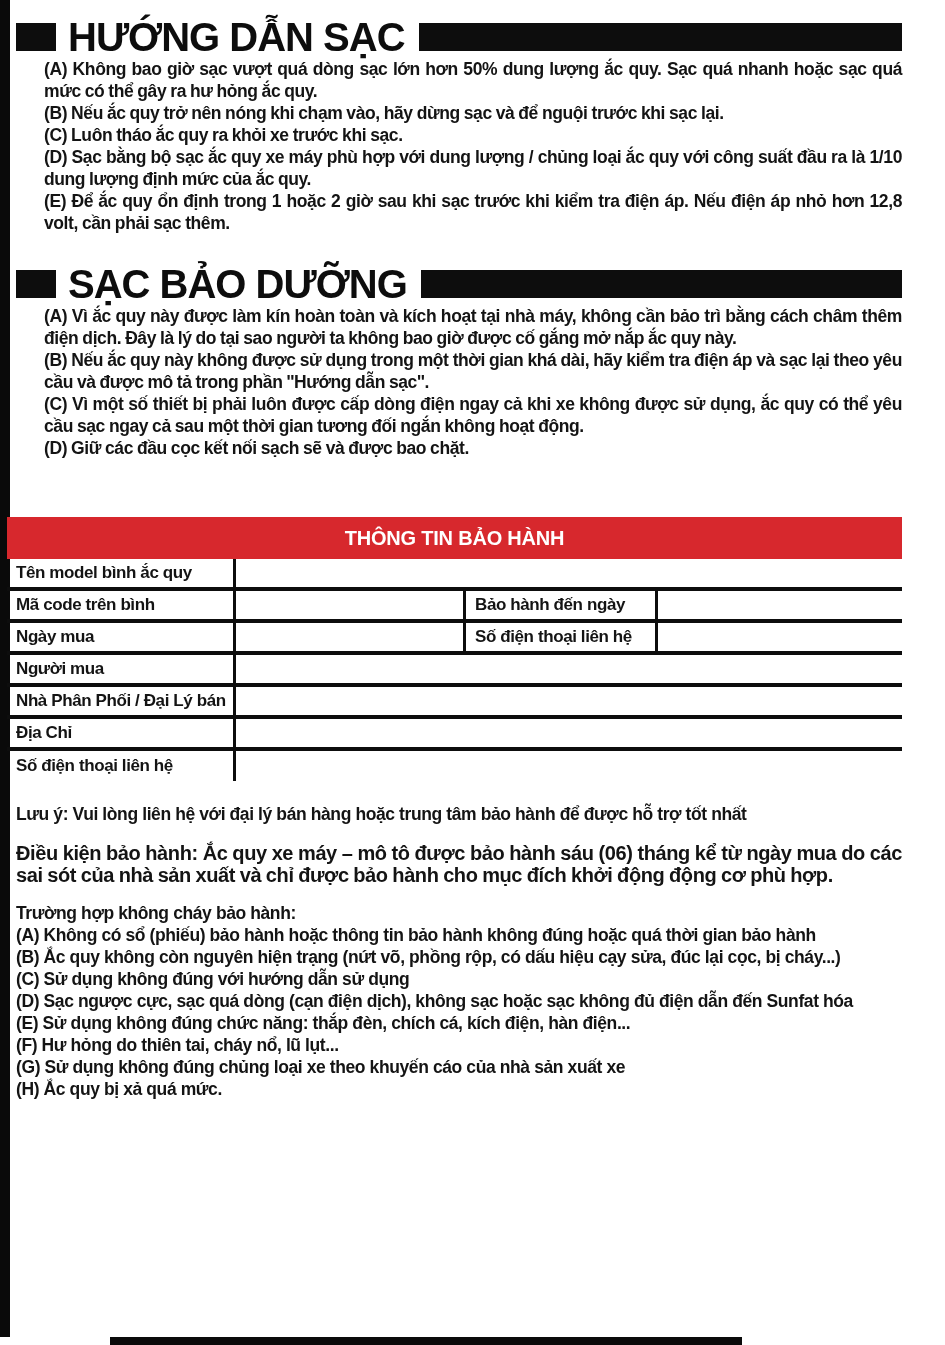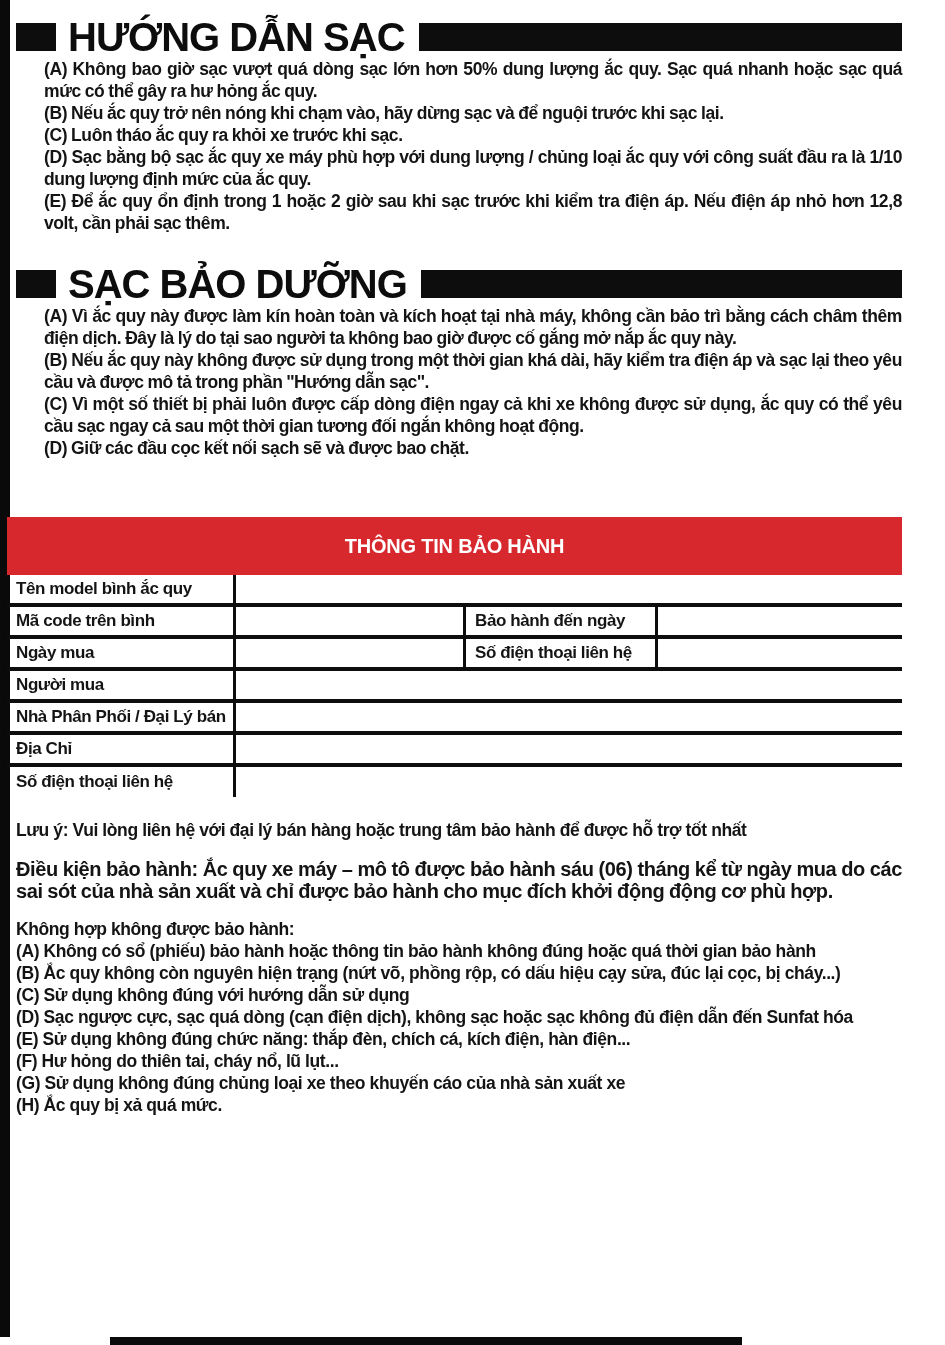--- a/index.html
+++ b/index.html
@@ -45,21 +45,21 @@
   .body-text p {
     margin:0; padding:0;
     font-size:17.5px; line-height:22px; font-weight:bold;
     letter-spacing:-0.4px; word-spacing:-0.5px;
     text-align:justify;
   }
 
   
   .wtable { margin-top:58px; margin-left:-9px; width:895px; }
   .wt-header {
-    height:58px; background:#d7282d;
+    height:42px; background:#d7282d;
     display:flex; align-items:center; justify-content:center;
     color:#ffffff; font-size:20px; font-weight:bold;
     letter-spacing:-0.2px;
   }
   .wrow {
     display:flex; align-items:stretch;
     height:28px; border-bottom:4px solid #0d0d0d;
   }
   .wrow.last { border-bottom:none; height:30px; }
   .wcell { box-sizing:border-box; display:flex; align-items:center; }
@@ -164,21 +164,21 @@
       <div class="wrow last">
         <div class="wcell lab w1">Số điện thoại liên hệ</div>
         <div class="wcell flexcell"></div>
       </div>
     </div>
 
     <p class="note">Lưu ý: Vui lòng liên hệ với đại lý bán hàng hoặc trung tâm bảo hành để được hỗ trợ tốt nhất</p>
     <p class="cond">Điều kiện bảo hành: Ắc quy xe máy – mô tô được bảo hành sáu (06) tháng kể từ ngày mua do các sai sót của nhà sản xuất và chỉ được bảo hành cho mục đích khởi động động cơ phù hợp.</p>
 
     <div class="excl">
-      <p>Không hợp không được bảo hành:</p>
+      <p>Trường hợp không cháy bảo hành:</p>
       <p>(A) Không có sổ (phiếu) bảo hành hoặc thông tin bảo hành không đúng hoặc quá thời gian bảo hành</p>
       <p>(B) Ắc quy không còn nguyên hiện trạng (nứt võ, phồng rộp, có dấu hiệu cạy sửa, đúc lại cọc, bị cháy...)</p>
       <p>(C) Sử dụng không đúng với hướng dẫn sử dụng</p>
       <p>(D) Sạc ngược cực, sạc quá dòng (cạn điện dịch), không sạc hoặc sạc không đủ điện dẫn đến Sunfat hóa</p>
       <p>(E) Sử dụng không đúng chức năng: thắp đèn, chích cá, kích điện, hàn điện...</p>
       <p>(F) Hư hỏng do thiên tai, cháy nổ, lũ lụt...</p>
       <p>(G) Sử dụng không đúng chủng loại xe theo khuyến cáo của nhà sản xuất xe</p>
       <p>(H) Ắc quy bị xả quá mức.</p>
     </div>
 

